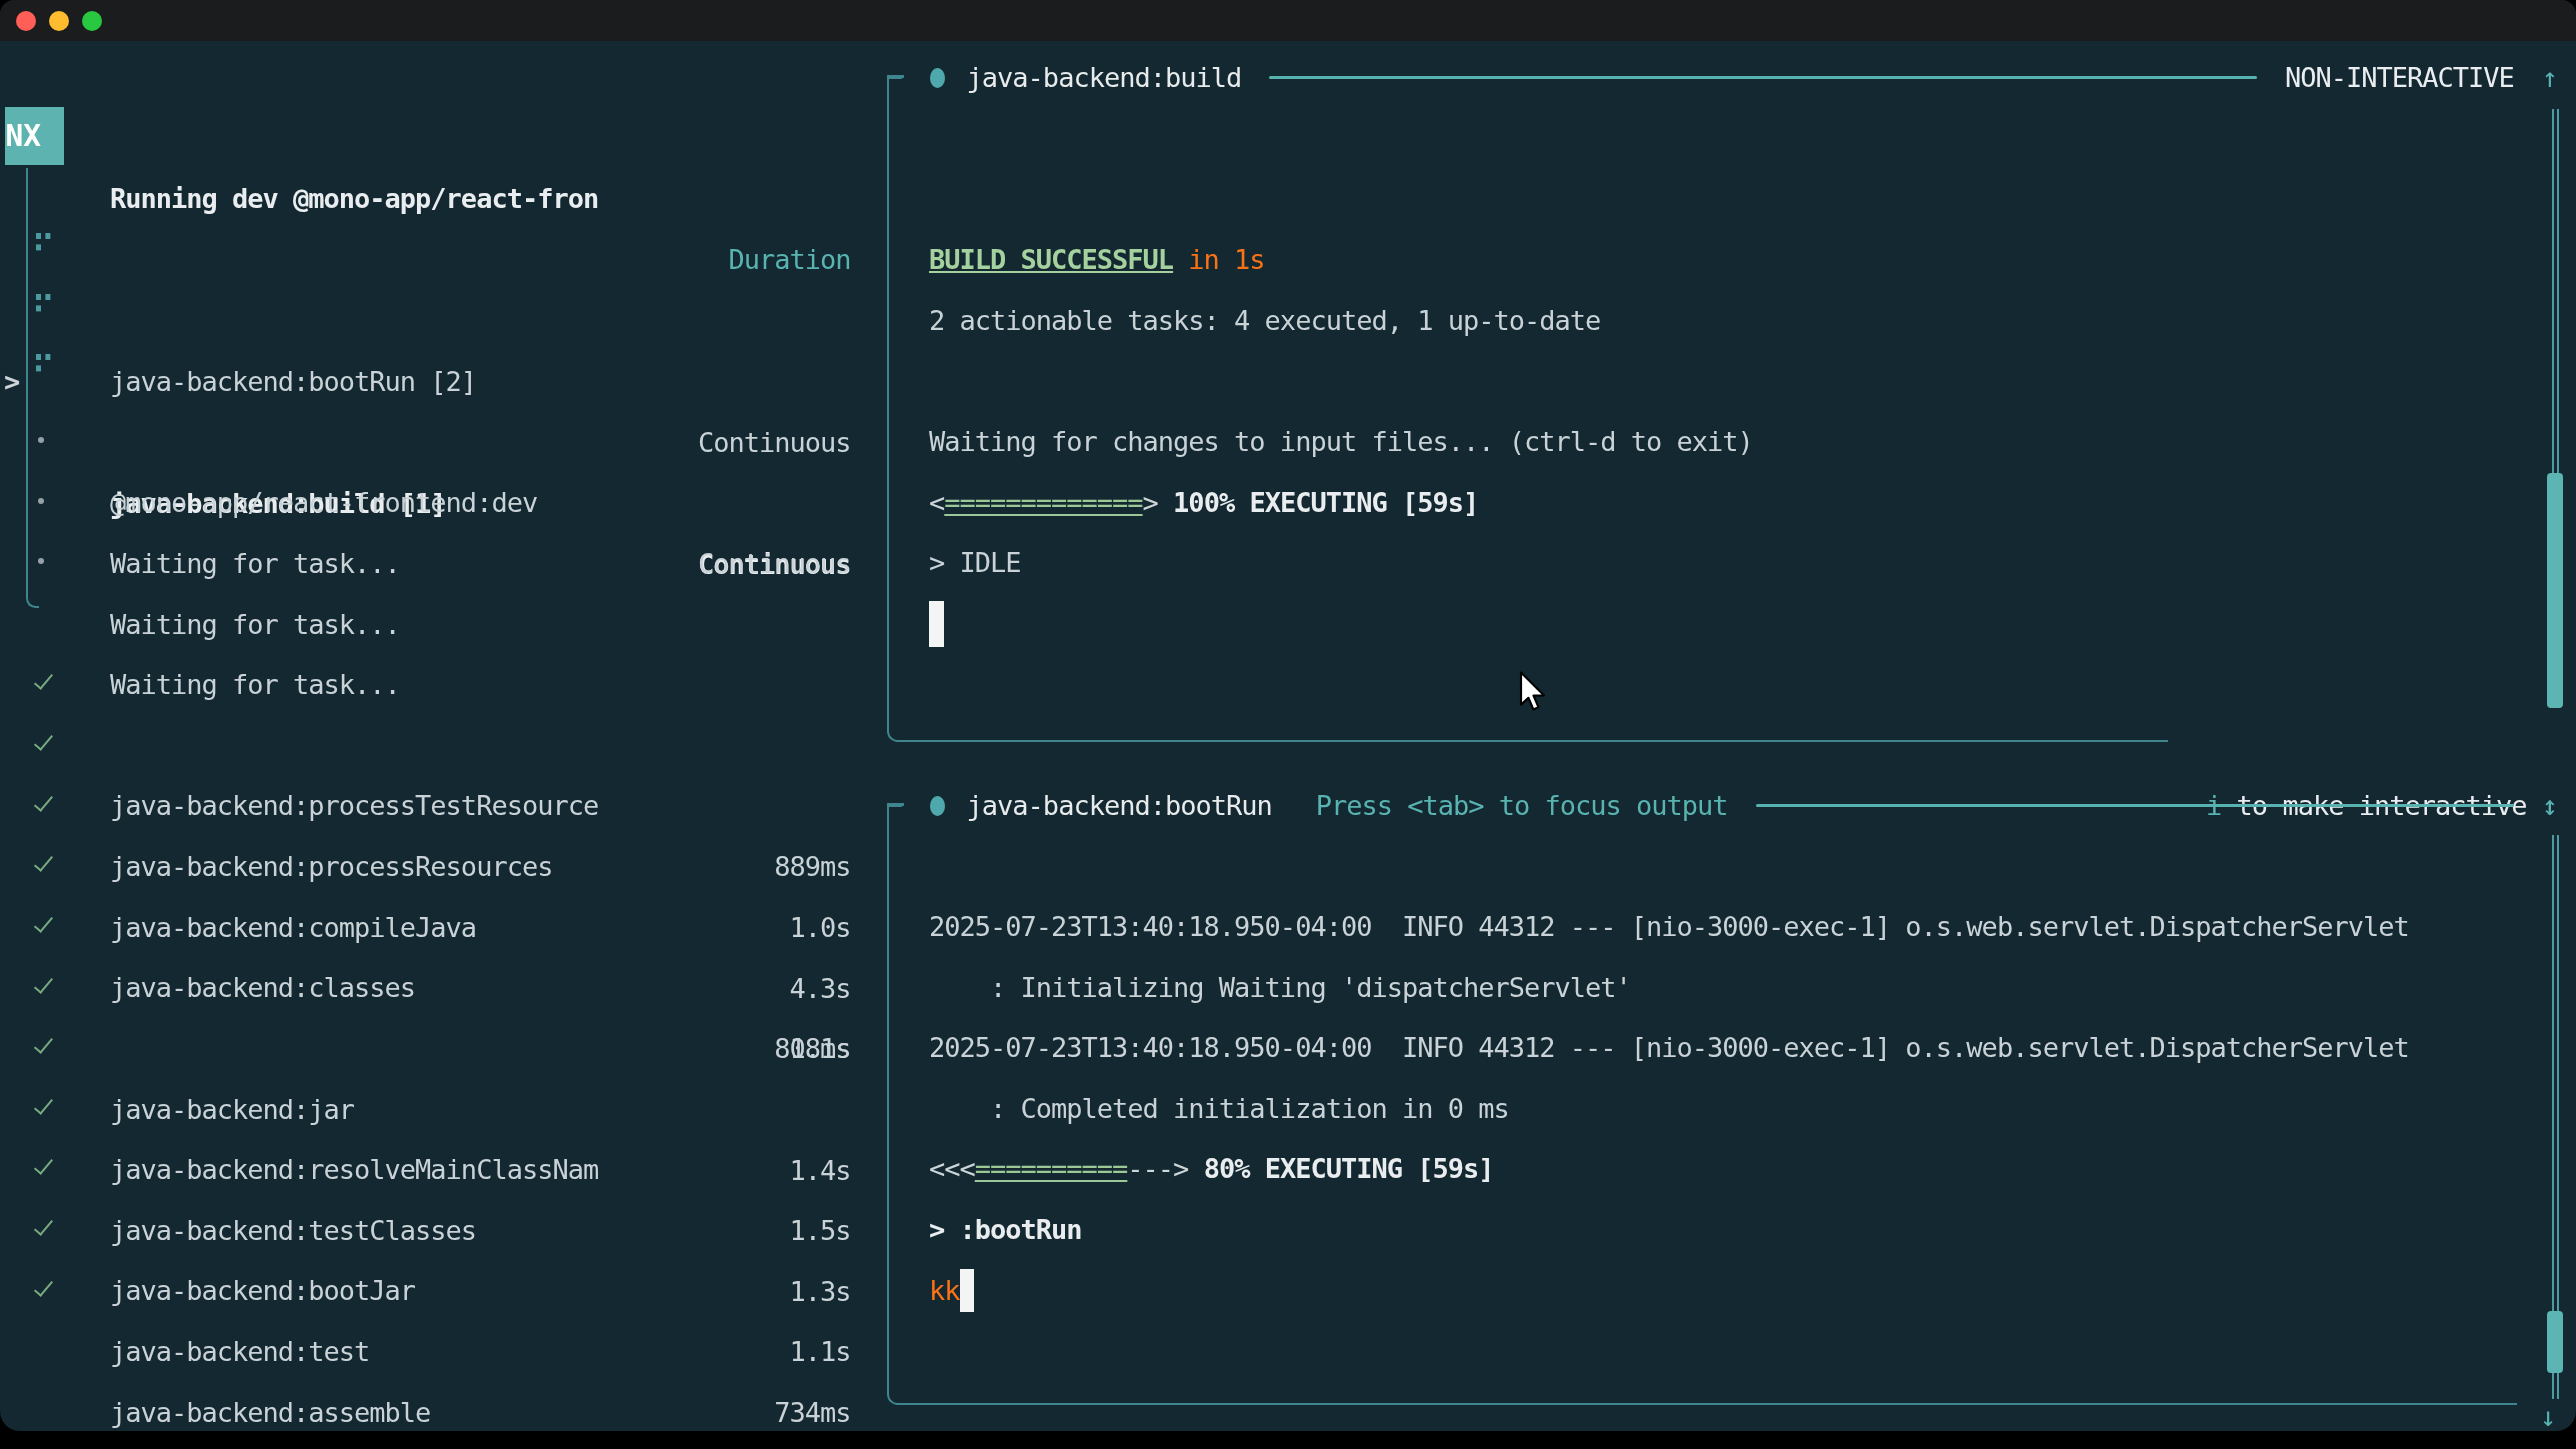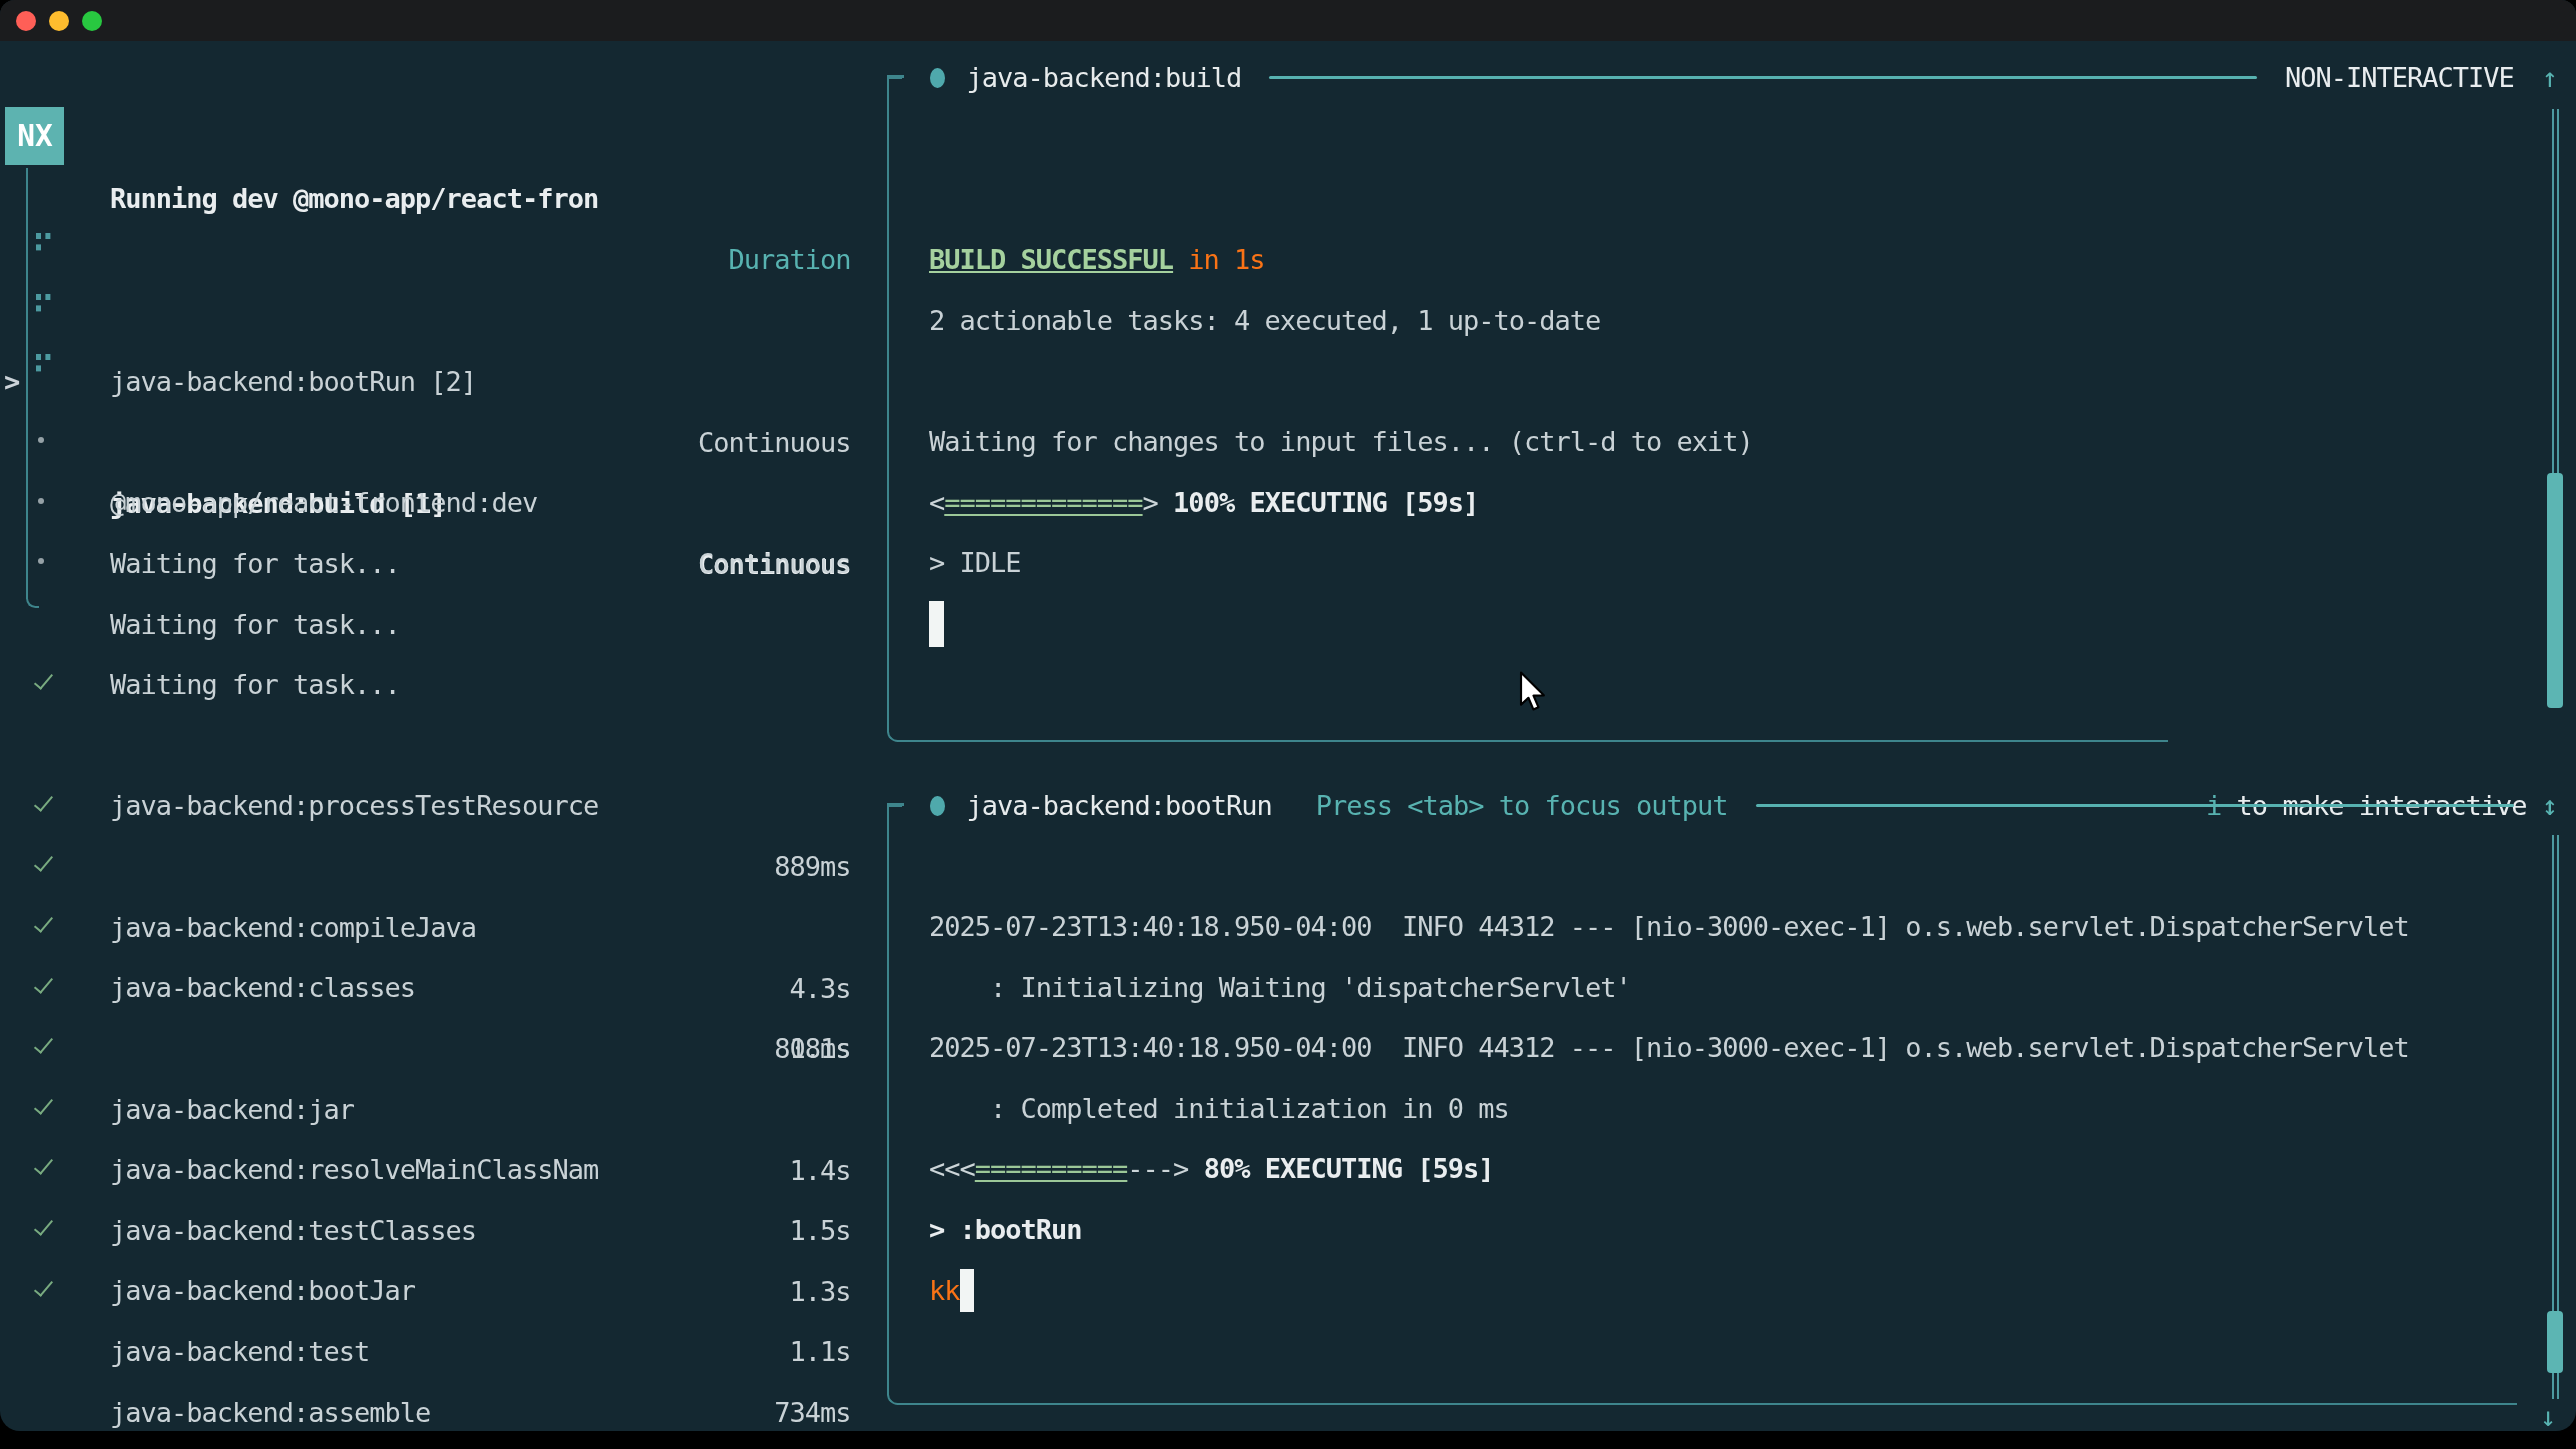--- a/index.html
+++ b/index.html
@@ -18,21 +18,21 @@
   .row{position:absolute;height:61px;line-height:61px;white-space:pre;}
   .bold{font-weight:700;color:#e9edef;}
   .teal{color:#58b3b1;}
   .green{color:#9cc898;text-decoration:underline;}
   .bright{color:#e9edef;}
   .gray{color:#f97316;}
 
   
   #sidebar{position:absolute;left:0;top:0;width:876px;height:1431px;}
   #nx-logo{position:absolute;left:5.4px;top:107px;width:59px;height:58px;background:#5db3b0;
-    color:#ffffff;font-weight:700;font-size:29.5px;text-align:center;line-height:58px;letter-spacing:0;}
+    color:#ffffff;font-weight:700;font-size:29.5px;text-align:left;line-height:58px;letter-spacing:0;}
   #group-bracket{position:absolute;left:25.5px;top:168px;width:13.4px;height:440px;
     border-left:2.7px solid #3e858c;border-bottom:2.7px solid #3e858c;border-bottom-left-radius:9.4px;}
   .srow{position:absolute;left:0;width:876px;height:61px;line-height:61px;white-space:pre;}
   .tname{position:absolute;left:110px;}
   .tdur{position:absolute;right:25.5px;}
   .chev{position:absolute;left:4px;color:#ccd3d8;font-weight:700;}
   .spin{position:absolute;left:36px;top:4px;width:5.4px;height:6px;background:#4c9aa0;
     box-shadow:9.4px 0 0 #4c9aa0,0 11.4px 0 #4c9aa0;}
   .wdot{position:absolute;left:38px;top:25.5px;width:6px;height:6px;border-radius:50%;background:#95a1a6;}
   .check{position:absolute;left:39px;top:17.4px;width:8.7px;height:19px;
@@ -104,20 +104,25 @@
     <div class="srow" style="top:532px">
       <span class="wdot"></span>
       <span class="tname">Waiting for task...</span>
     </div>
 
     <div class="srow" style="top:653px">
       <span class="check"></span>
       <span class="tname">java-backend:processTestResource</span>
       <span class="tdur">889ms</span>
     </div>
+    <div class="srow" style="top:714px">
+      <span class="check"></span>
+      <span class="tname">java-backend:processResources</span>
+      <span class="tdur">1.0s</span>
+    </div>
     <div class="srow" style="top:775px">
       <span class="check"></span>
       <span class="tname">java-backend:compileJava</span>
       <span class="tdur">4.3s</span>
     </div>
     <div class="srow" style="top:835px">
       <span class="check"></span>
       <span class="tname">java-backend:classes</span>
       <span class="tdur">1.1s</span>
     </div>

